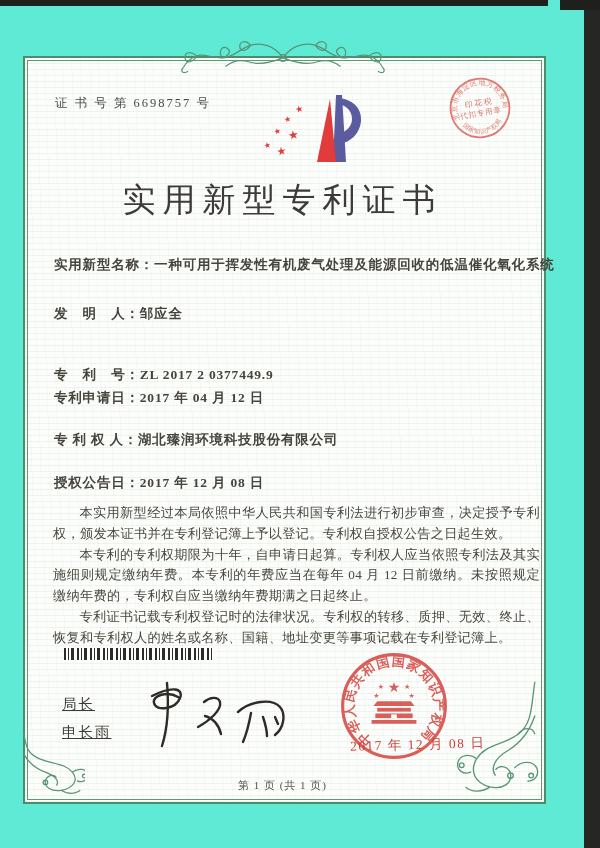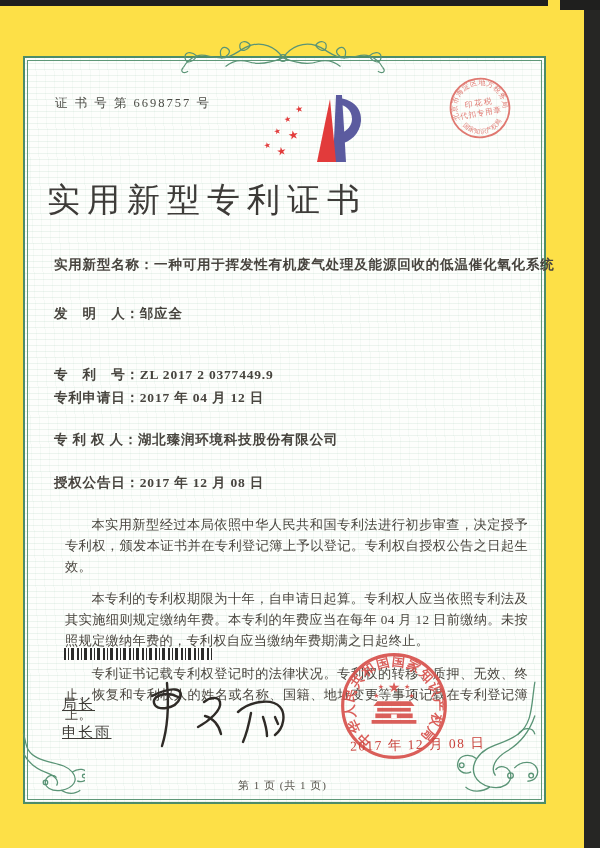--- a/index.html
+++ b/index.html
@@ -1,16 +1,16 @@
 <!DOCTYPE html>
 <html><head>
 <meta charset="utf-8">
 <style>
   html,body{margin:0;padding:0;background:#e8e8e4;}
-  .page{position:relative;width:600px;height:848px;background:#fde047;overflow:hidden;
+  .page{position:relative;width:600px;height:848px;background:#5eead4;overflow:hidden;
         font-family:"Liberation Serif","DejaVu Serif",serif;color:#45423c;}
   
   .scan-top{position:absolute;left:0;top:0;width:548px;height:6px;background:#1f1f1e;}
   .scan-right{position:absolute;left:584px;top:0;width:16px;height:848px;background:#262624;}
   .scan-right-notch{position:absolute;left:560px;top:0;width:40px;height:10px;background:#1f1f1e;}
 
   
   .frame{position:absolute;left:23px;top:56px;width:519px;height:744px;
          border:2px solid #4d8c68;
          background:
@@ -22,29 +22,29 @@
 
   .ornament{position:absolute;pointer-events:none;}
   .orn-top{left:168px;top:36px;}
   .orn-br{left:448px;top:678px;}
   .orn-bl{left:17px;top:724px;transform:scaleX(-1);}
 
   .cert-no{position:absolute;left:55px;top:95px;font-size:12.5px;letter-spacing:2px;color:#4b4b45;}
 
   .logo{position:absolute;left:248px;top:92px;}
 
-  .title{position:absolute;left:23px;top:178px;width:519px;text-align:left;
-         font-size:33px;letter-spacing:7px;color:#3d3b38;font-weight:500;padding-left:24px;}
+  .title{position:absolute;left:23px;top:178px;width:519px;text-align:center;
+         font-size:33px;letter-spacing:7px;color:#3d3b38;font-weight:500;}
 
   .field{position:absolute;left:54px;font-size:13.5px;letter-spacing:0.8px;color:#47443e;white-space:nowrap;font-weight:bold;}
   .f0{top:256px;} .f1{top:305px;text-align:center;} .f2{top:346px;margin-top:20px;} .f3{top:389px;} .f4{top:431px;} .f5{top:474px;}
 
   .body-text{position:absolute;left:53px;top:503px;width:487px;font-size:13.2px;line-height:20.8px;
              text-align:justify;color:#4a463f;letter-spacing:0.3px;}
-  .body-text p{margin:12px;text-indent:2em;font-family:Liberation Serif, serif;}
+  .body-text p{margin:0;text-indent:2em;font-family:Liberation Serif, serif;}
 
   .barcode{position:absolute;left:64px;top:648px;width:150px;height:12px;
            background:repeating-linear-gradient(90deg,#2b2b29 0 2px,#fdfefc 2px 4px,#2b2b29 4px 5px,#fdfefc 5px 7px,#2b2b29 7px 10px,#fdfefc 10px 13px);}
 
   .commissioner{position:absolute;left:62px;top:690px;font-size:14.5px;letter-spacing:2px;color:#3f3c37;line-height:28px;text-decoration:underline;}
   .signature{position:absolute;left:138px;top:676px;}
 
   .seal{position:absolute;left:338px;top:650px;opacity:0.93;}
   .seal-date{position:absolute;left:350px;top:736px;font-size:13.5px;letter-spacing:1.5px;color:#c9443d;transform:rotate(-1.5deg);}
 

